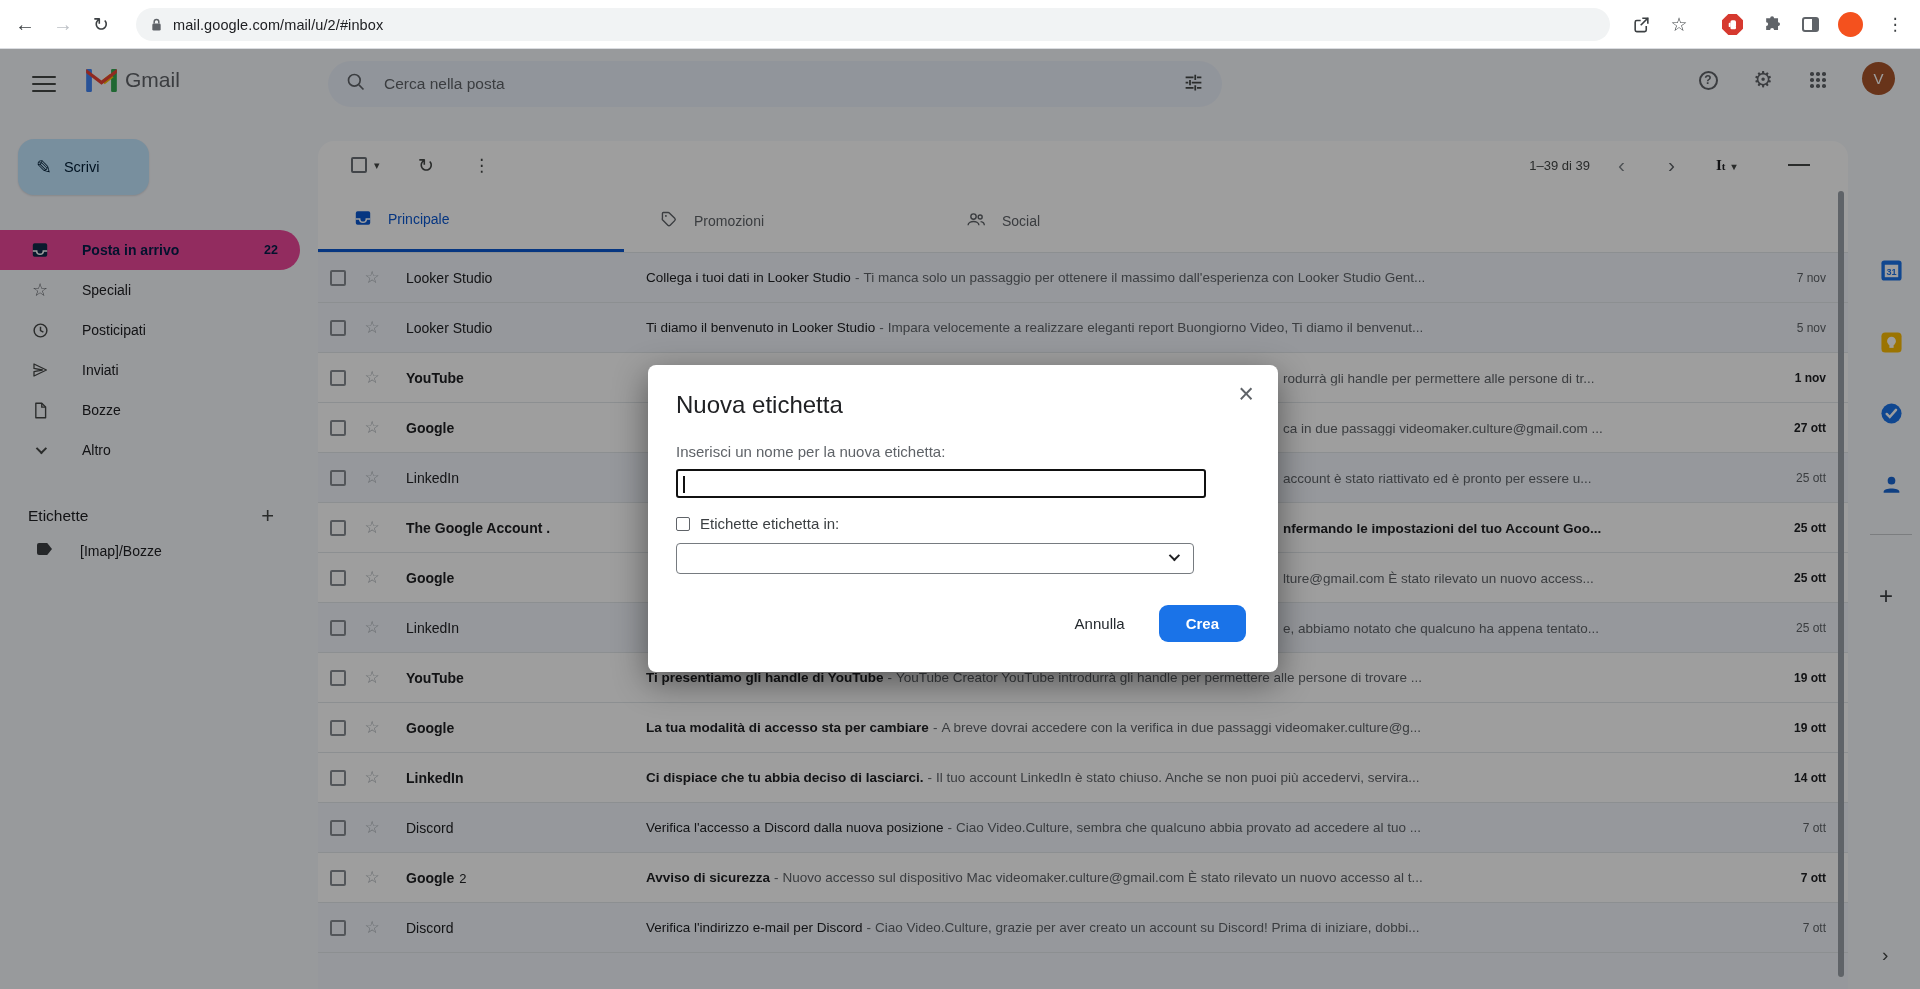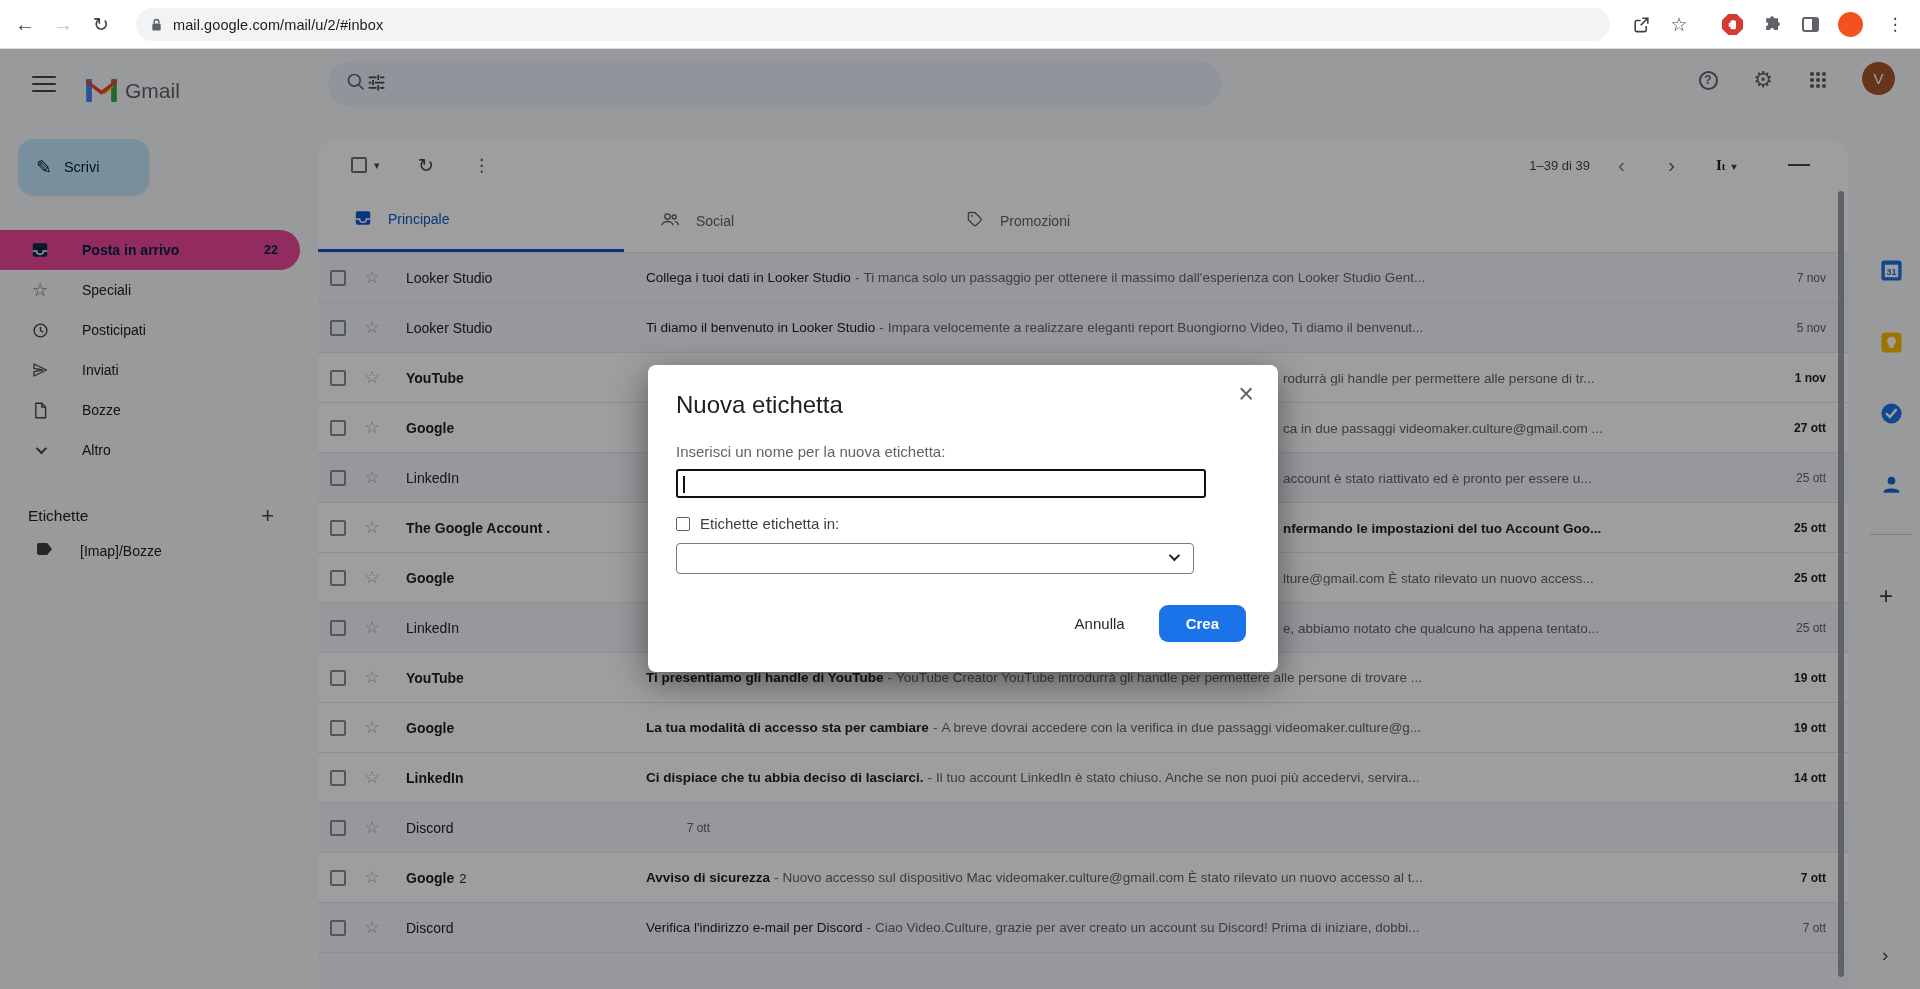--- a/index.html
+++ b/index.html
@@ -19,21 +19,21 @@
   #chrome-puzzle { left:1755px; } #chrome-panel { left:1793px; }
   #chrome-avatar { position:absolute; left:1838px; top:12px; width:25px; height:25px; border-radius:50%; background:#f4511e; }
   #chrome-menu { left:1878px; font-size:17px; }
   .sidebox { width:17px; height:15px; border:2px solid #5f6368; border-radius:3px; position:relative; }
   .sidebox::after { content:""; position:absolute; right:0; top:0; width:5px; height:11px; background:#5f6368; }
 
   
   #gmail-header { position:absolute; left:0; top:49px; width:1920px; height:61px; background:#f6f8fc; }
   #hamburger { position:absolute; left:26px; top:17px; width:36px; height:28px; padding:5px 6px; cursor:pointer; }
   #hamburger i { display:block; height:2px; background:#444746; margin:5px 0; border-radius:1px; }
-  #gmail-logo { position:absolute; left:86px; top:30px; display:flex; align-items:flex-start; gap:8px; }
+  #gmail-logo { position:absolute; left:86px; top:19px; display:flex; align-items:flex-end; gap:8px; }
   #gmail-logo .wordmark { font-size:21px; color:#5f6368; }
   #search-bar { position:absolute; left:328px; top:12px; width:894px; height:46px; border-radius:24px; background:#eaf1fb; display:flex; align-items:center; padding:0 18px; cursor:text; }
   #search-bar .placeholder { font-size:15.5px; color:#5f6368; margin-left:18px; flex:1; }
   .hdr-icon { position:absolute; top:17px; width:28px; height:28px; display:flex; align-items:center; justify-content:center; color:#5f6368; cursor:pointer; }
   #help-btn { left:1694px; } #settings-btn { left:1749px; font-size:22px; }
   #apps-btn { left:1804px; }
   .dotgrid { width:16px; height:16px; display:grid; grid-template-columns:repeat(3,1fr); gap:2.5px; }
   .dotgrid i { width:3.6px; height:3.6px; border-radius:50%; background:#5f6368; }
   #gmail-avatar { position:absolute; left:1862px; top:13px; width:33px; height:33px; border-radius:50%; background:#a8552a; color:#fff; font-size:15px; display:flex; align-items:center; justify-content:center; cursor:pointer; }
   .help-circle { width:19px; height:19px; border:2px solid #5f6368; border-radius:50%; font-size:12px; font-weight:bold; color:#5f6368; display:flex; align-items:center; justify-content:center; }
@@ -183,20 +183,21 @@
     </svg>
     <span class="wordmark">Gmail</span>
   </div>
   <div id="search-bar">
     <span>
       <svg width="20" height="20" viewBox="0 0 24 24" fill="none" stroke="#5f6368" stroke-width="2">
           <circle cx="10" cy="10" r="7"></circle>
           <path d="M15.5 15.5L21 21"></path>
         </svg>
     </span>
+    <span class="placeholder">Cerca nella posta</span>
     <span>
       <svg width="21" height="21" viewBox="0 0 24 24" fill="none" stroke="#444746" stroke-width="2">
           <path d="M3 6h9M16 6h5M14 3v6"></path>
           <path d="M3 12h3M10 12h11M8 9v6"></path>
           <path d="M3 18h9M16 18h5M14 15v6"></path>
         </svg>
     </span>
   </div>
   <div id="help-btn" class="hdr-icon">
       <span class="help-circle">?</span>
@@ -306,38 +307,38 @@
       <span>
         <svg width="18" height="18" viewBox="0 0 20 20">
             <rect x="2" y="2.5" width="16" height="15" rx="2" fill="#0b57d0"></rect>
             <path d="M2 11h4.3a3.7 3.7 0 0 0 7.4 0H18" stroke="#fff" stroke-width="1.7" fill="none"></path>
           </svg>
       </span>
       <span>Principale</span>
     </div>
     <div class="tab">
       <span>
+        <svg width="18" height="18" viewBox="0 0 22 22" fill="none" stroke="#5f6368" stroke-width="1.7">
+            <path d="M3 10V4a1 1 0 0 1 1-1h6a2 2 0 0 1 1.4.6l6.6 6.6a2 2 0 0 1 0 2.8l-5.6 5.6a2 2 0 0 1-2.8 0l-6.6-6.6A2 2 0 0 1 3 10z" stroke-linejoin="round"></path>
+            <circle cx="7.2" cy="7.2" r="1.2" fill="#5f6368" stroke="none"></circle>
+          </svg>
+      </span>
+      <span>Promozioni</span>
+    </div>
+    <div class="tab">
+      <span>
         <svg width="20" height="18" viewBox="0 0 24 20" fill="none" stroke="#5f6368" stroke-width="1.7">
             <circle cx="9" cy="7" r="3.2"></circle>
             <path d="M2.5 17.5c0-3.4 4-4.6 6.5-4.6s6.5 1.2 6.5 4.6"></path>
             <circle cx="17" cy="7.5" r="2.4"></circle>
             <path d="M17.5 13.2c2.2.3 4.5 1.4 4.5 4.3"></path>
           </svg>
       </span>
       <span>Social</span>
     </div>
-    <div class="tab">
-      <span>
-        <svg width="18" height="18" viewBox="0 0 22 22" fill="none" stroke="#5f6368" stroke-width="1.7">
-            <path d="M3 10V4a1 1 0 0 1 1-1h6a2 2 0 0 1 1.4.6l6.6 6.6a2 2 0 0 1 0 2.8l-5.6 5.6a2 2 0 0 1-2.8 0l-6.6-6.6A2 2 0 0 1 3 10z" stroke-linejoin="round"></path>
-            <circle cx="7.2" cy="7.2" r="1.2" fill="#5f6368" stroke="none"></circle>
-          </svg>
-      </span>
-      <span>Promozioni</span>
-    </div>
   </div>
 
   <div id="email-list">
       <div class="row">
     <span class="cb"></span>
     <span class="st">☆</span>
     <span class="sender"><span class="sender-name">Looker Studio</span></span>
     <span class="subjline"><span class="subj">Collega i tuoi dati in Looker Studio</span><span class="sep">-</span><span class="snip">Ti manca solo un passaggio per ottenere il massimo dall'esperienza con Looker Studio Gent...</span></span>
 
     <span class="date">7 nov</span>
@@ -425,20 +426,21 @@
     <span class="st">☆</span>
     <span class="sender"><span class="sender-name">LinkedIn</span></span>
     <span class="subjline"><span class="subj">Ci dispiace che tu abbia deciso di lasciarci.</span><span class="sep">-</span><span class="snip">Il tuo account LinkedIn è stato chiuso. Anche se non puoi più accedervi, servira...</span></span>
 
     <span class="date">14 ott</span>
   </div>
       <div class="row">
     <span class="cb"></span>
     <span class="st">☆</span>
     <span class="sender"><span class="sender-name">Discord</span></span>
+    <span class="subjline"><span class="subj">Verifica l'accesso a Discord dalla nuova posizione</span><span class="sep">-</span><span class="snip">Ciao Video.Culture, sembra che qualcuno abbia provato ad accedere al tuo ...</span></span>
 
     <span class="date">7 ott</span>
   </div>
       <div class="row unread">
     <span class="cb"></span>
     <span class="st">☆</span>
     <span class="sender"><span class="sender-name">Google</span><span class="sender-count">2</span></span>
     <span class="subjline"><span class="subj">Avviso di sicurezza</span><span class="sep">-</span><span class="snip">Nuovo accesso sul dispositivo Mac videomaker.culture@gmail.com È stato rilevato un nuovo accesso al t...</span></span>
 
     <span class="date">7 ott</span>

